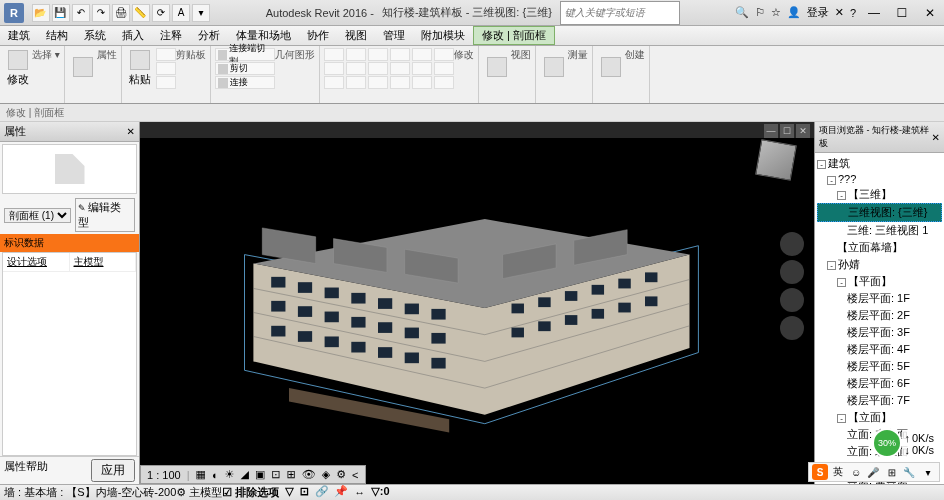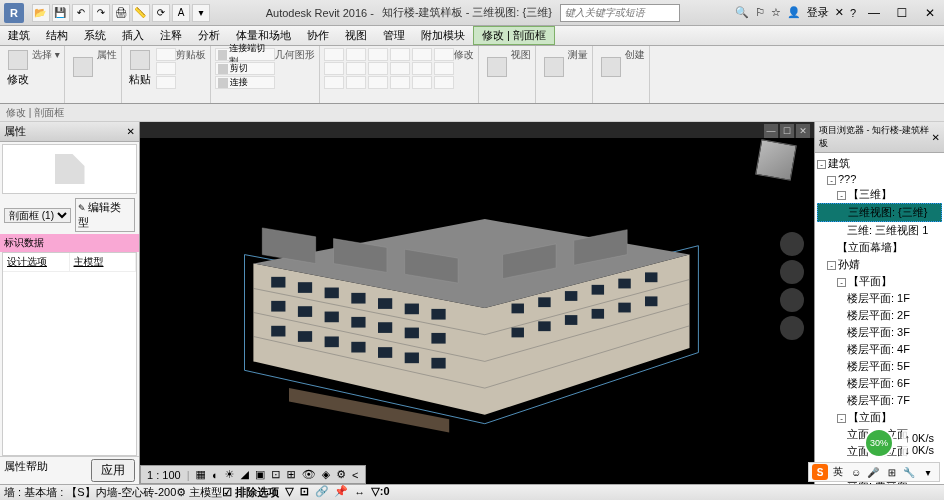--- a/index.html
+++ b/index.html
@@ -4,21 +4,21 @@
 <style>
 * { margin: 0; padding: 0; box-sizing: border-box; font-family: "Microsoft YaHei", sans-serif; font-size: 11px; }
 body { width: 944px; height: 500px; background: #f0f0f0; overflow: hidden; position: relative; }
 
 
 .titlebar { height: 26px; background: linear-gradient(#e8e8e8,#d8d8d8); display: flex; align-items: center; border-bottom: 1px solid #aaa; }
 .appicon { width: 20px; height: 20px; margin: 0 4px; background: #5a7db0; border-radius: 2px; display: flex; align-items: center; justify-content: center; color: #fff; font-weight: bold; }
 .qat { display: flex; gap: 2px; margin-left: 4px; }
 .qat-btn { width: 18px; height: 18px; background: #f5f5f5; border: 1px solid #ccc; display: flex; align-items: center; justify-content: center; font-size: 10px; }
 .title-text { flex: 1; text-align: center; font-size: 11px; color: #333; display: flex; align-items: center; justify-content: center; gap: 8px; }
-.searchbox { width: 120px; height: 18px; background: #fff; border: 1px solid #999; font-size: 10px; padding: 0 4px; color: #999; font-style: italic; }
+.searchbox { width: 120px; height: 24px; background: #fff; border: 1px solid #999; font-size: 10px; padding: 0 4px; color: #999; font-style: italic; }
 .title-right { display: flex; gap: 6px; align-items: center; margin-right: 4px; }
 .win-controls { display: flex; }
 .win-btn { width: 28px; height: 22px; display: flex; align-items: center; justify-content: center; font-size: 12px; }
 
 
 .menubar { height: 20px; background: linear-gradient(#f5f5f5,#e5e5e5); display: flex; border-bottom: 1px solid #aaa; }
 .menu-item { padding: 2px 8px; font-size: 11px; display: flex; align-items: center; }
 .menu-item.active { background: #cde6c7; border: 1px solid #7fb069; }
 
 
@@ -38,21 +38,21 @@
 
 .main { display: flex; height: 362px; }
 .left-panel { width: 140px; background: #f5f5f5; border-right: 1px solid #999; display: flex; flex-direction: column; }
 .panel-header { background: linear-gradient(#e8e8e8,#d0d0d0); padding: 2px 4px; display: flex; justify-content: space-between; align-items: center; border-bottom: 1px solid #aaa; }
 .panel-header .x { font-size: 10px; }
 .props-preview { height: 50px; background: #fff; border: 1px solid #ccc; margin: 2px; display: flex; align-items: center; justify-content: center; }
 .props-preview .shape { width: 30px; height: 30px; background: #ddd; clip-path: polygon(0 0, 60% 0, 100% 40%, 100% 100%, 0 100%); }
 .props-row { display: flex; padding: 2px 4px; align-items: center; gap: 4px; }
 .props-row select, .props-row input { font-size: 10px; border: 1px solid #aaa; }
 .props-row select { flex: 1; }
-.props-section-h { background: #f9a8d4; padding: 2px 4px; font-size: 10px; }
+.props-section-h { background: #f97316; padding: 2px 4px; font-size: 10px; }
 .props-grid { flex: 1; background: #fff; border: 1px solid #ccc; margin: 0 2px; }
 .props-grid-row { display: flex; border-bottom: 1px solid #eee; text-decoration: underline; }
 .props-grid-row > div { padding: 2px 4px; font-size: 10px; flex: 1; border-right: 1px solid #eee; }
 .props-footer { display: flex; justify-content: space-between; padding: 2px 4px; border-top: 1px solid #ccc; }
 .props-footer button { font-size: 12px; padding: 1px 8px; margin-left: 16px; }
 
 
 .viewport { flex: 1; background: #000; position: relative; }
 .vp-header { position: absolute; top: 0; left: 0; right: 0; height: 16px; background: rgba(200,200,200,0.2); }
 .vp-controls { position: absolute; top: 2px; right: 4px; display: flex; gap: 2px; }
@@ -71,21 +71,21 @@
 .tree-node { white-space: nowrap; padding: 1px 0; }
 .tree-node .tog { display: inline-block; width: 9px; height: 9px; border: 1px solid #888; text-align: center; line-height: 7px; margin-right: 2px; font-size: 8px; }
 .tree-node.sel { background: #0f766e; border: 1px dotted #3399ff; }
 .ind1 { padding-left: 10px; } .ind2 { padding-left: 20px; } .ind3 { padding-left: 30px; }
 
 
 .statusbar { height: 16px; background: linear-gradient(#f0f0f0,#e0e0e0); border-top: 1px solid #aaa; display: flex; align-items: center; padding: 0 4px; font-size: 10px; }
 .statusbar .right { display: flex; gap: 6px; font-weight: bold; }
 
 
-.floating-badge { position: absolute; right: 50px; bottom: 42px; width: 30px; height: 30px; background: #3cb043; border-radius: 50%; color: #fff; display: flex; align-items: center; justify-content: center; font-size: 9px; border: 2px solid #fff; }
+.floating-badge { position: absolute; right: 42px; bottom: 42px; width: 30px; height: 30px; background: #3cb043; border-radius: 50%; color: #fff; display: flex; align-items: center; justify-content: center; font-size: 9px; border: 2px solid #fff; }
 .floating-stats { position: absolute; right: 8px; bottom: 42px; font-size: 8px; background: rgba(255,255,255,0.8); padding: 2px; }
 .floating-stats div { display: flex; align-items: center; gap: 2px; }
 .ime-bar { position: absolute; right: 4px; bottom: 18px; display: flex; gap: 2px; align-items: center; background:#f8f8f8; border:1px solid #ccc; padding:1px 3px; }
 .ime-bar span { width:16px; height:16px; display:flex; align-items:center; justify-content:center; font-size:10px; }
 .ime-s { background:#ff6a00; color:#fff; border-radius:3px; font-weight:bold; }
 </style>
 </head>
 <body>
 
 <div class="titlebar">

